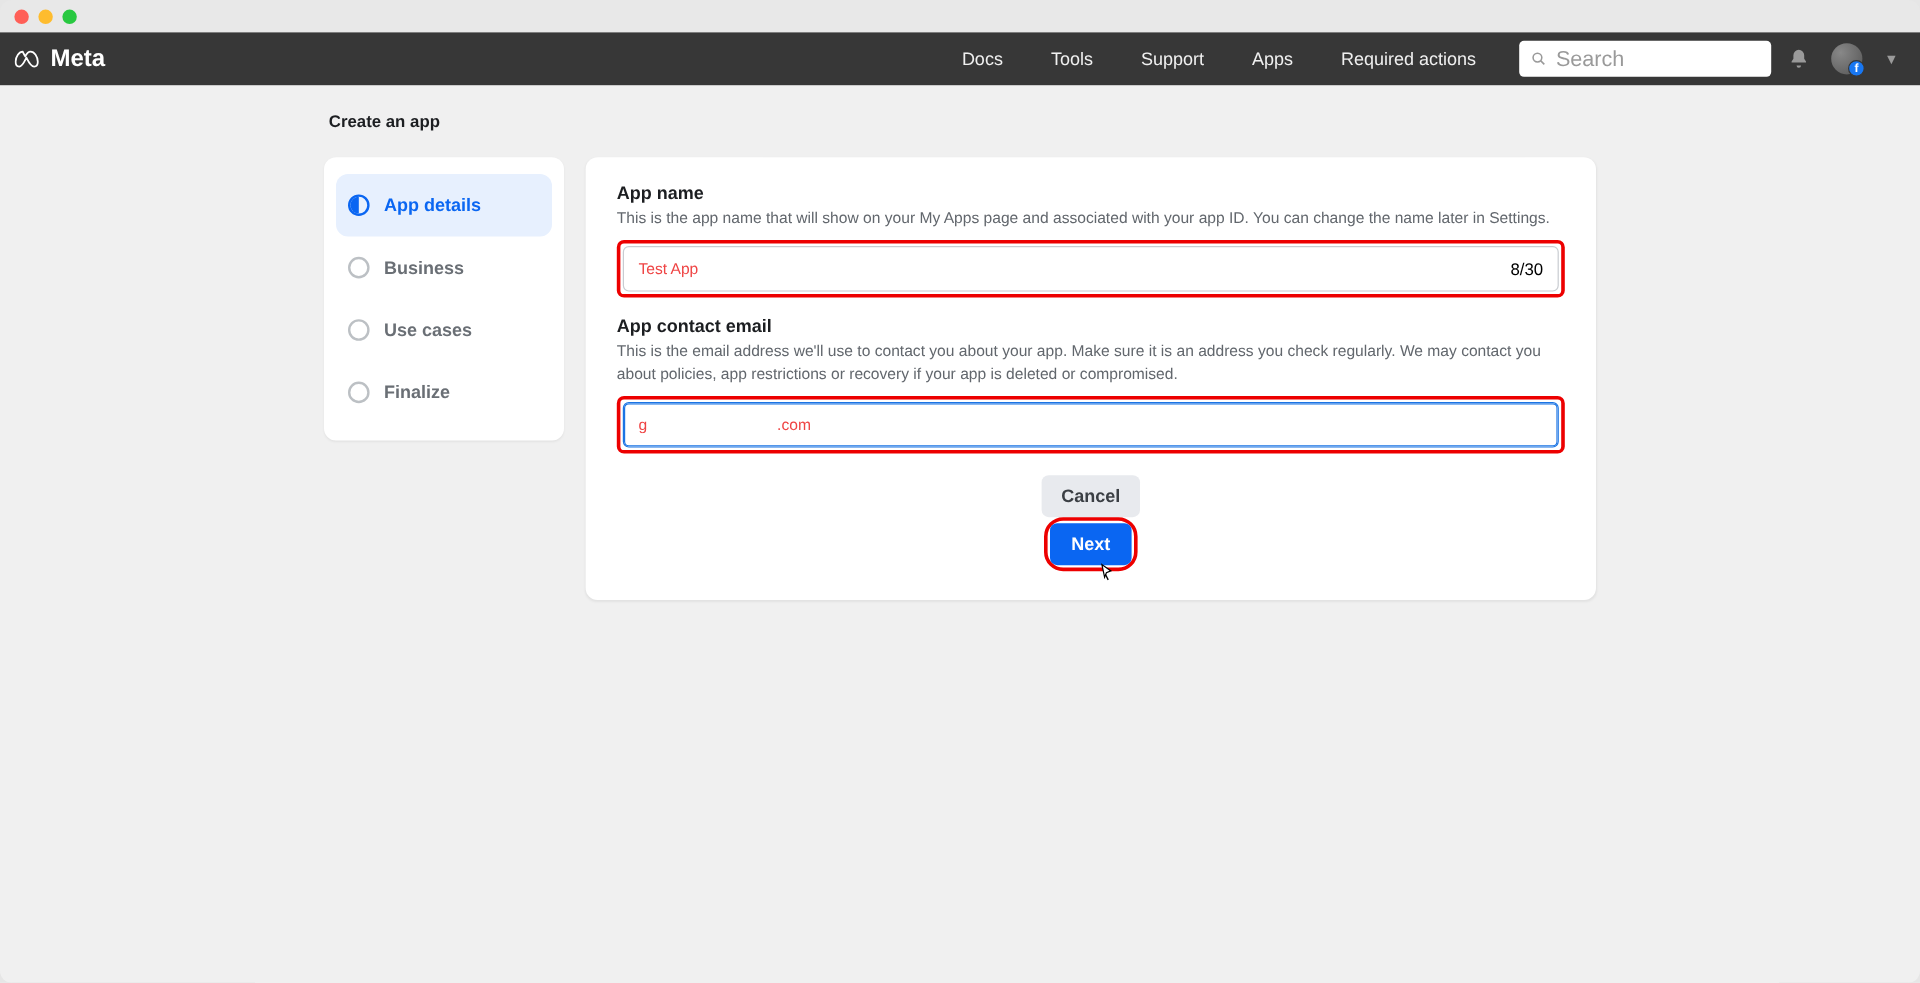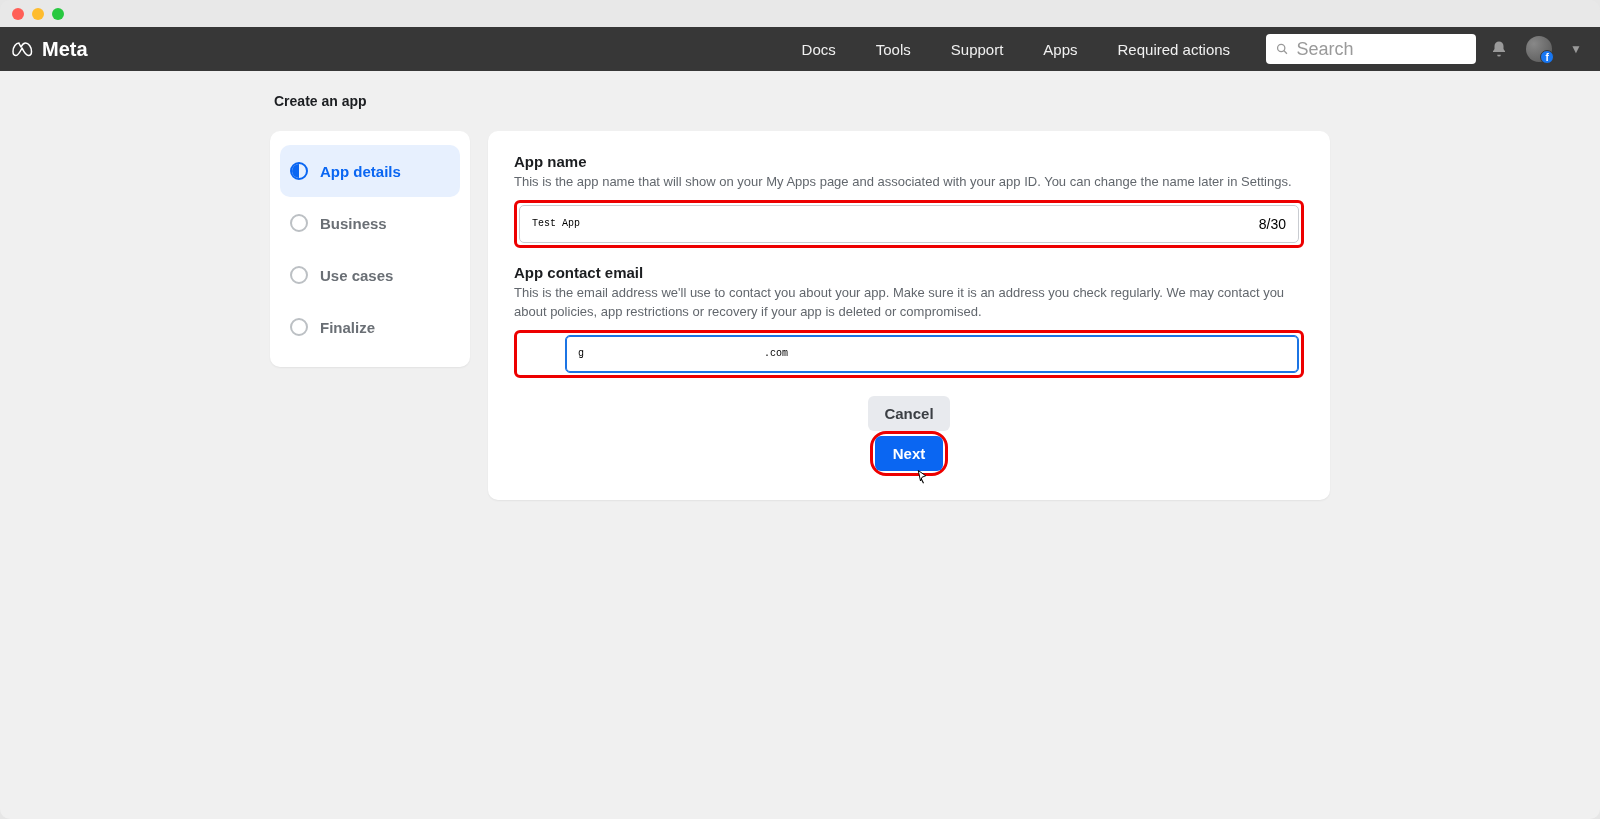--- a/index.html
+++ b/index.html
@@ -214,30 +214,28 @@
     border-radius: 5px;
     display: flex;
     align-items: center;
     height: 38px;
     padding: 0 12px;
     gap: 8px;
   }
   .input-inner.focused {
     border-color: #1b74e4;
     box-shadow: 0 0 0 1px #1b74e4 inset;
-    margin-left: 46px;
   }
   .input-inner input {
     flex: 1;
     border: none;
     outline: none;
-    font-size: 10px;
-    color: #000000;
+    font-size: 13px;
+    color: #ef4444;
     background: transparent;
-    font-family: Liberation Mono, monospace;
   }
   .char-count {
     font-size: 14px;
     color: #000000;
   }
 
   .btn-row {
     display: flex;
     justify-content: space-between;
     align-items: center;

